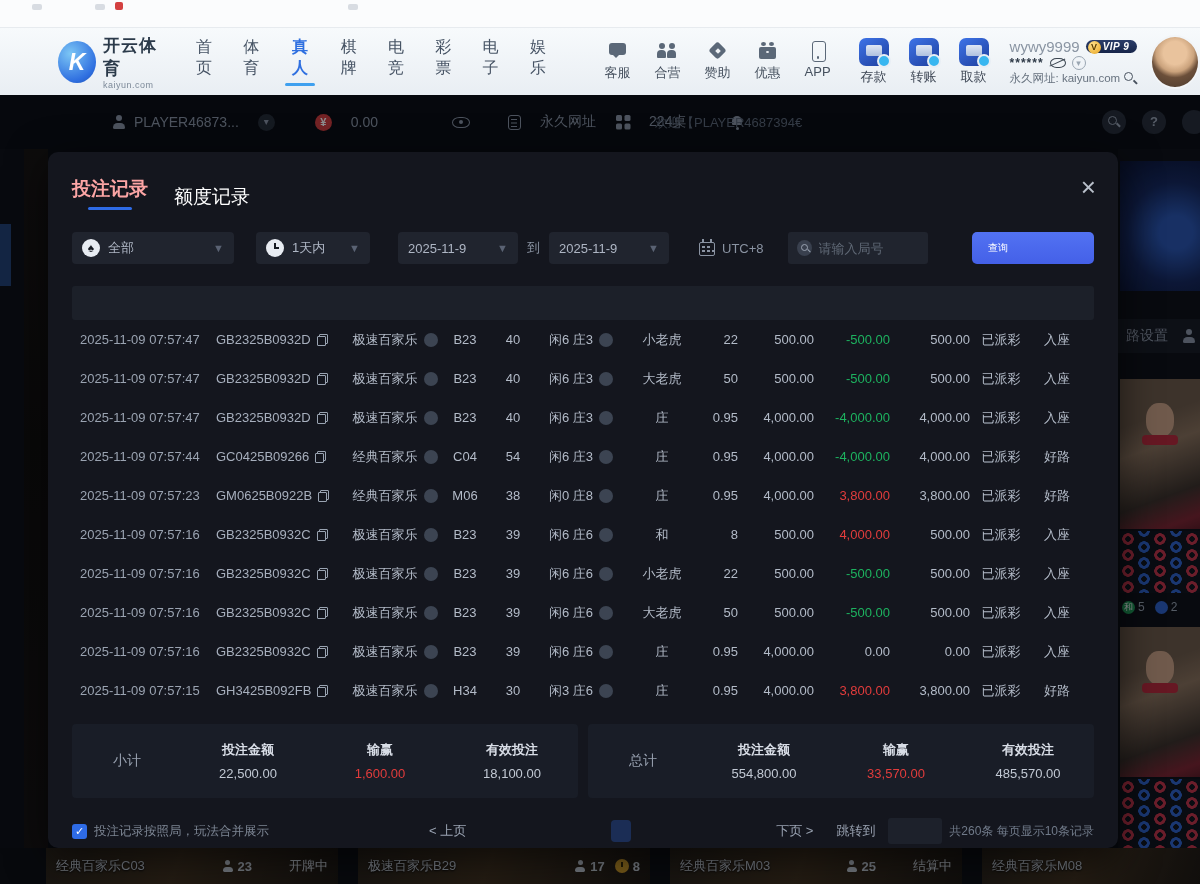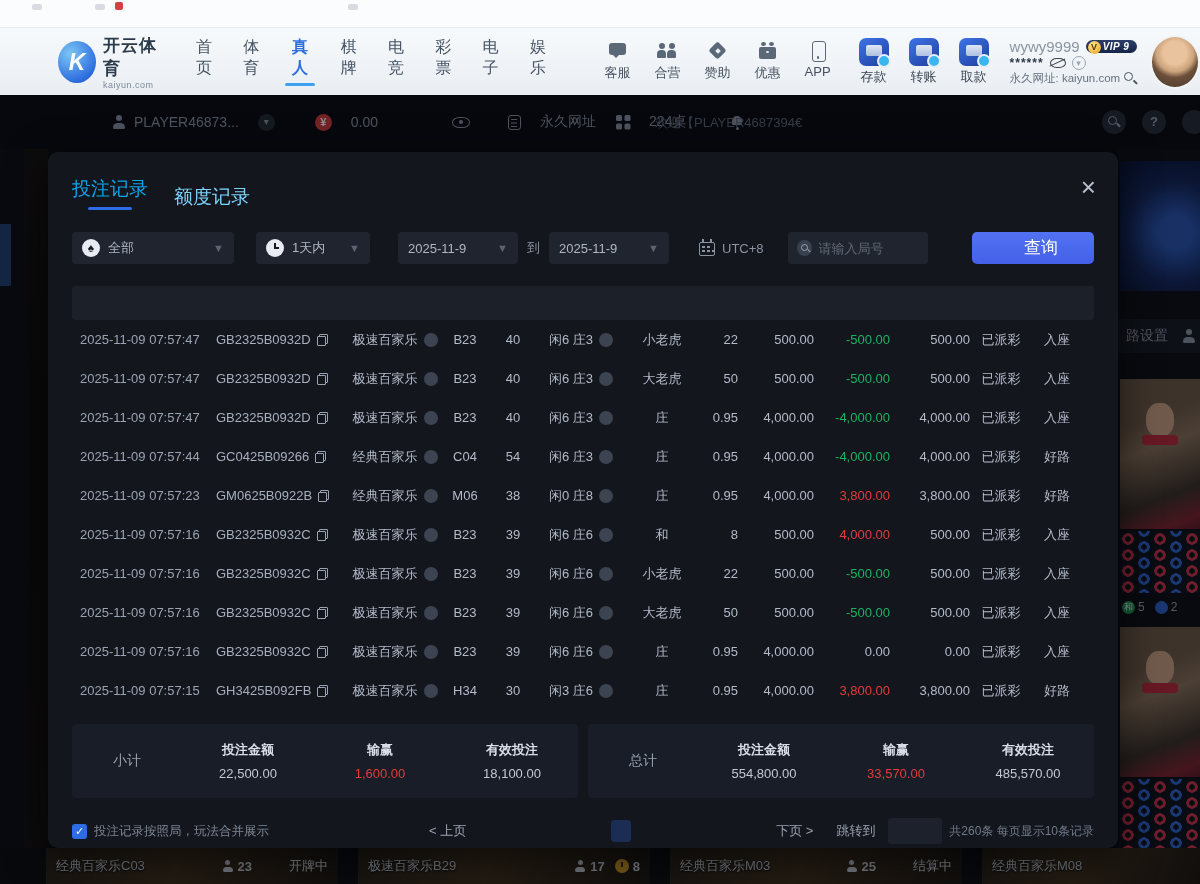--- a/index.html
+++ b/index.html
@@ -97,37 +97,37 @@
   .i-person-w::after { content:""; position:absolute; left:1px; bottom:0; width:10px; height:5px; border-radius:5px 5px 2px 2px; background:#cdd4dd; }
   .i-timer { position:relative; width:14px; height:14px; border-radius:50%; background:#d8a027; display:inline-block; }
   .i-timer::before { content:""; position:absolute; left:6px; top:3px; width:2px; height:5px; background:#3a2a05; }
 
   
   .overlay { position:absolute; inset:0; background:rgba(3,5,9,.45); z-index:5; }
 
   
   .modal { position:absolute; left:48px; top:57px; width:1070px; height:696px; background:#14161e; border-radius:10px; z-index:10; padding:24px 24px 0 24px; box-shadow:0 10px 40px rgba(0,0,0,.6); }
   .m-tabs { display:flex; gap:26px; align-items:flex-end; height:34px; }
-  .m-tab { font-size:19px; color:#7dd3fc; cursor:pointer; }
-  .m-tab.active { color:#0ea5e9; font-weight:normal; }
+  .m-tab { font-size:19px; color:#ffffff; cursor:pointer; }
+  .m-tab.active { color:#fca5a5; font-weight:bold; }
   .m-tab.active::after { content:""; display:block; width:44px; height:3px; margin:5px auto 0; border-radius:2px; background:#2e6be6; }
   .m-close { position:absolute; right:22px; top:24px; font-size:26px; color:#b9c0cb; cursor:pointer; line-height:22px; }
 
   .filters { display:flex; align-items:center; margin-top:22px; height:32px; }
   .chip { display:flex; align-items:center; background:#20242e; border-radius:4px; height:32px; padding:0 10px; color:#aeb6c4; font-size:13px; cursor:pointer; }
   .chip .chev { margin-left:auto; color:#5a6273; font-size:11px; }
   .chip-cat { width:162px; gap:8px; }
   .chip-range { width:114px; gap:8px; margin-left:22px; }
   .chip-date { width:120px; margin-left:28px; }
   .to-label { margin:0 9px; color:#8a93a2; font-size:13px; }
   .tz { display:flex; align-items:center; gap:7px; margin-left:30px; color:#8a93a2; font-size:13px; }
   .search { display:flex; align-items:center; gap:7px; background:#20242e; border-radius:3px; height:32px; width:140px; margin-left:24px; padding:0 9px; }
   .search input { background:transparent; border:none; outline:none; color:#aeb6c4; font-size:13px; width:100px; font-family:inherit; }
   .search input::placeholder { color:#5f6875; }
-  .btn-query { margin-left:auto; width:122px; height:32px; border-radius:5px; background:linear-gradient(#5272f2,#4460e8); color:#fff; font-size:17px; text-align:center; line-height:32px; cursor:pointer;padding-left:16px; }
+  .btn-query { margin-left:auto; width:122px; height:32px; border-radius:5px; background:linear-gradient(#5272f2,#4460e8); color:#fff; font-size:10px; text-align:left; line-height:32px; cursor:pointer;padding-left:16px; }
 
   
   .thead,.trow { display:grid; grid-template-columns:144px 134px 90px 50px 46px 90px 72px 46px 76px 76px 80px 50px 62px; align-items:center; }
   .thead { height:34px; margin-top:22px; background:#1c2029; border-radius:3px; }
   .thead .hc { font-size:13px; font-weight:bold; color:#8691a3; text-align:center; }
   .trow { height:39px; }
   .tc { font-size:13px; color:#b3bbc8; text-align:center; white-space:nowrap; }
   .thead .hc:nth-child(1),.trow .tc:nth-child(1){ text-align:left; padding-left:8px; color:#9aa3b1; }
   .thead .hc:nth-child(1){ color:#8691a3; }
   .trow .tc:nth-child(2){ display:flex; align-items:center; justify-content:flex-start; gap:6px; color:#a7afbd; }

